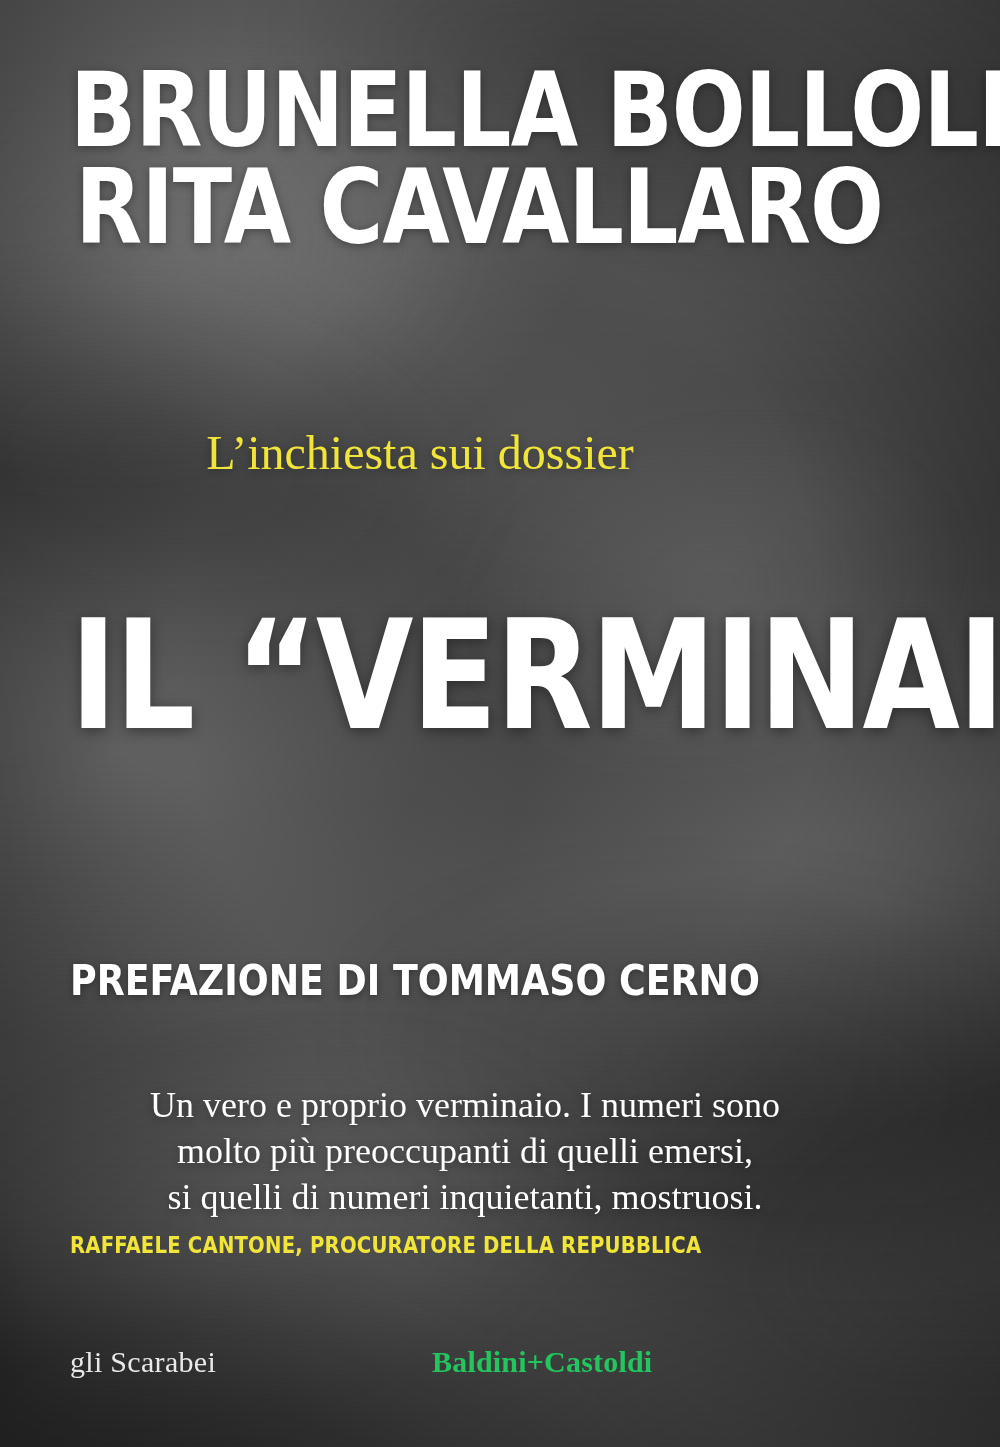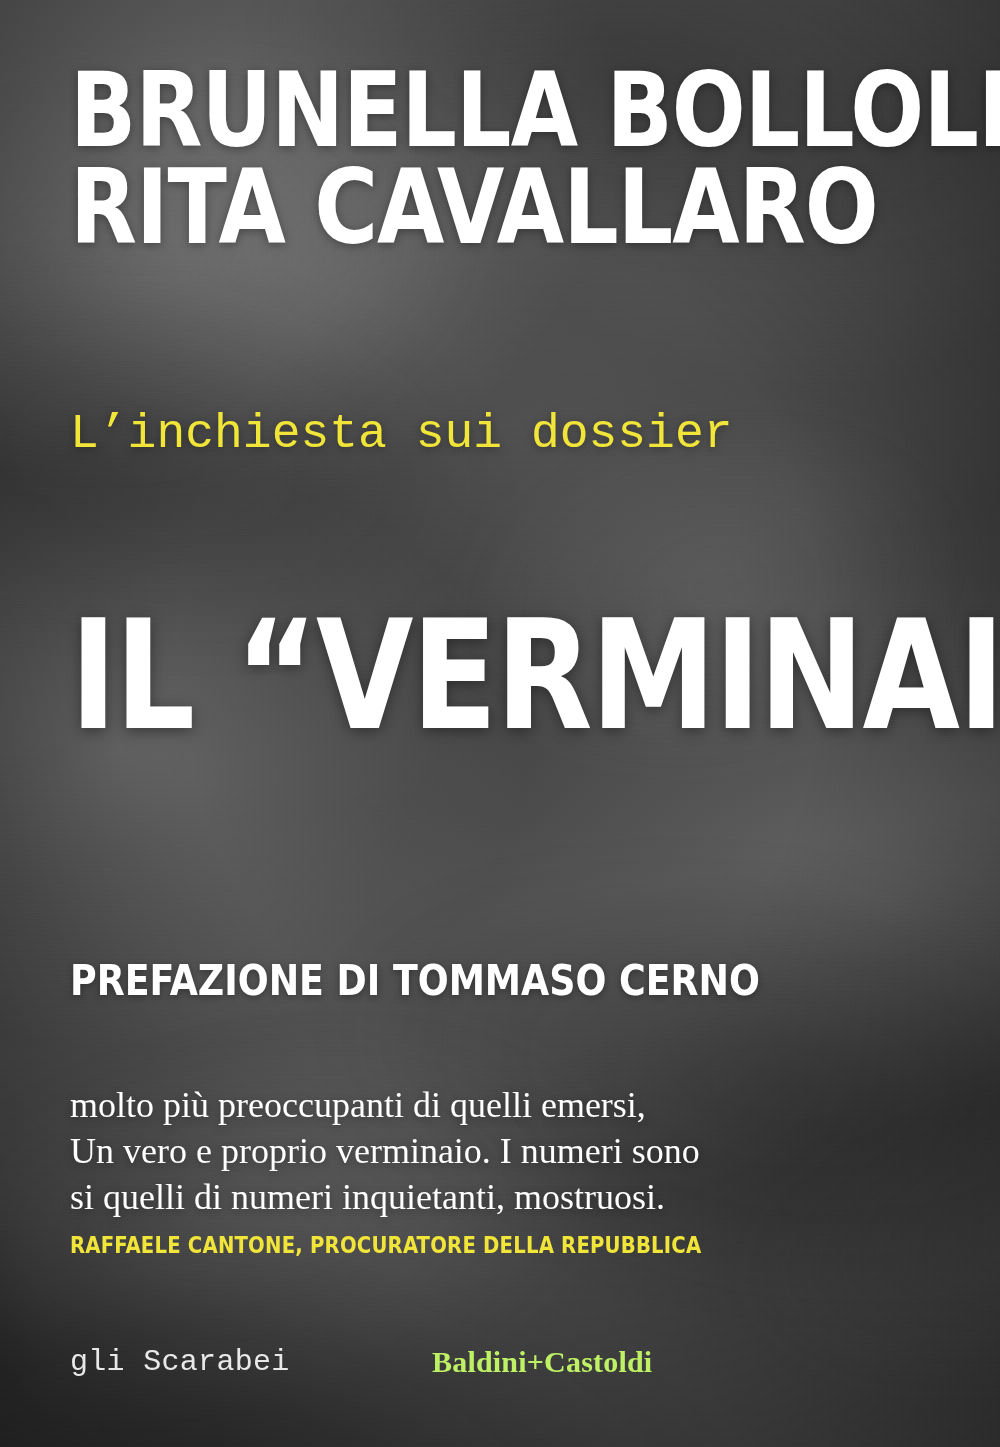--- a/index.html
+++ b/index.html
@@ -68,20 +68,21 @@
     opacity: 0.25;
     background-image:
       repeating-linear-gradient(0deg, rgba(255,255,255,0.035) 0px, rgba(255,255,255,0.035) 1px, rgba(0,0,0,0.035) 1px, rgba(0,0,0,0.035) 2px),
       repeating-linear-gradient(90deg, rgba(255,255,255,0.03) 0px, rgba(255,255,255,0.03) 1px, rgba(0,0,0,0.03) 1px, rgba(0,0,0,0.03) 2px);
   }
 
   
   .content {
     position: absolute;
     inset: 0;
+    text-align: center;
   }
 
   .authors {
     position: absolute;
     left: 70px;
     top: 62px;
     width: 880px;
     color: #ffffff;
     font-family: "Liberation Sans Narrow", "DejaVu Sans Condensed", "Liberation Sans", sans-serif;
     font-weight: bold;
@@ -91,24 +92,24 @@
     text-transform: uppercase;
     transform: scaleX(0.93);
     transform-origin: left top;
     text-shadow: 0 2px 10px rgba(0,0,0,0.35);
   }
   .authors .line { display: block; white-space: nowrap; }
 
   .subtitle {
     position: absolute;
     left: 70px;
-    top: 408px;
+    top: 426px;
     width: 700px;
     color: #f2e539;
-    font-family: Liberation Mono, monospace;
+    font-family: Liberation Serif, serif;
     font-size: 48px;
     line-height: 1.12;
     text-shadow: 0 2px 8px rgba(0,0,0,0.35);
   }
   .subtitle .line { display: block; }
 
   .maintitle {
     position: absolute;
     left: 70px;
     top: 600px;
@@ -166,30 +167,30 @@
     text-transform: uppercase;
     transform: scaleX(0.95);
     transform-origin: left top;
   }
 
   .series {
     position: absolute;
     left: 70px;
     top: 1345px;
     color: #e9e9e9;
-    font-family: Liberation Mono, monospace;
+    font-family: Liberation Serif, serif;
     font-size: 30px;
     letter-spacing: 0.3px;
   }
 
   .publisher {
     position: absolute;
     left: 432px;
     top: 1345px;
-    color: #bef264;
+    color: #22c55e;
     font-family: "Liberation Serif", "DejaVu Serif", serif;
     font-weight: bold;
     font-size: 30px;
     letter-spacing: 0.2px;
   }
 </style>
 </head>
 <body>
 
 <div class="cover">
@@ -208,22 +209,22 @@
 
     <div class="subtitle">
       <span class="line">L’inchiesta sui dossier</span>
     </div>
 
     <div class="maintitle">IL “VERMINAIO„</div>
 
     <div class="preface">PREFAZIONE DI TOMMASO CERNO</div>
 
     <div class="quote">
+      <span class="line">Un vero e proprio verminaio. I numeri sono</span>
       <span class="line">molto più preoccupanti di quelli emersi,</span>
-      <span class="line">Un vero e proprio verminaio. I numeri sono</span>
       <span class="line">si quelli di numeri inquietanti, mostruosi.</span>
     </div>
 
     <div class="attribution">RAFFAELE CANTONE, PROCURATORE DELLA REPUBBLICA</div>
 
     <div class="series">gli Scarabei</div>
 
     <div class="publisher">Baldini+Castoldi</div>
 
   </div>

